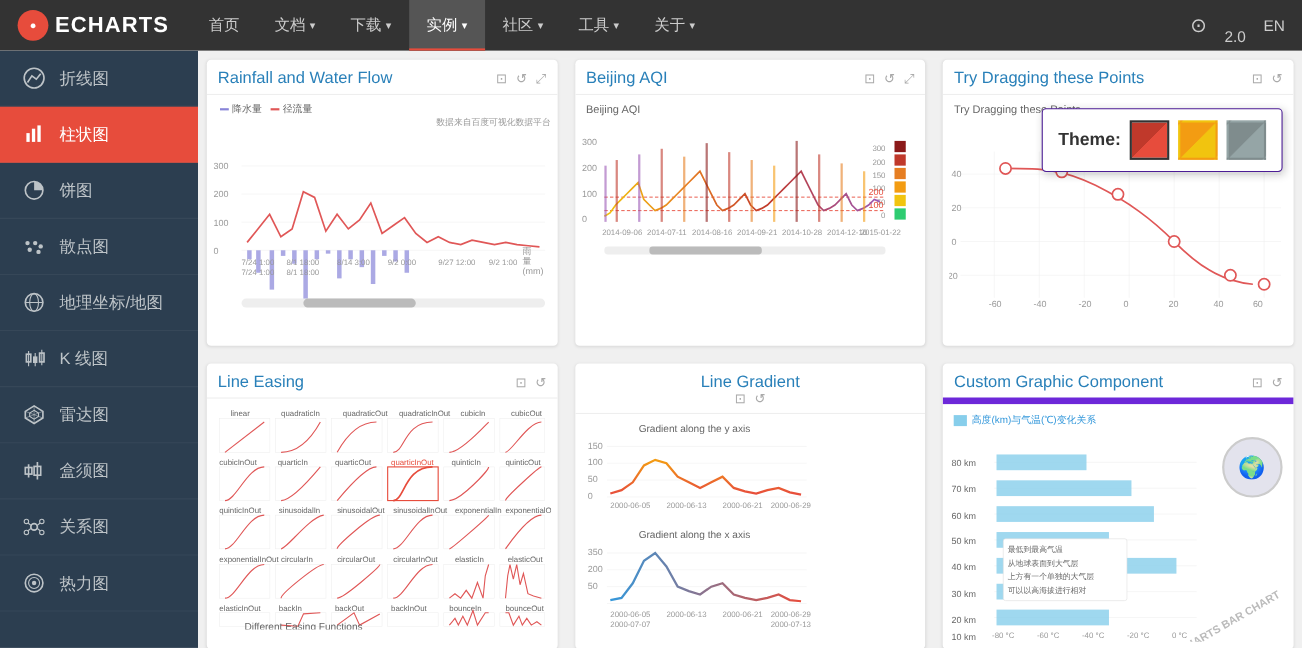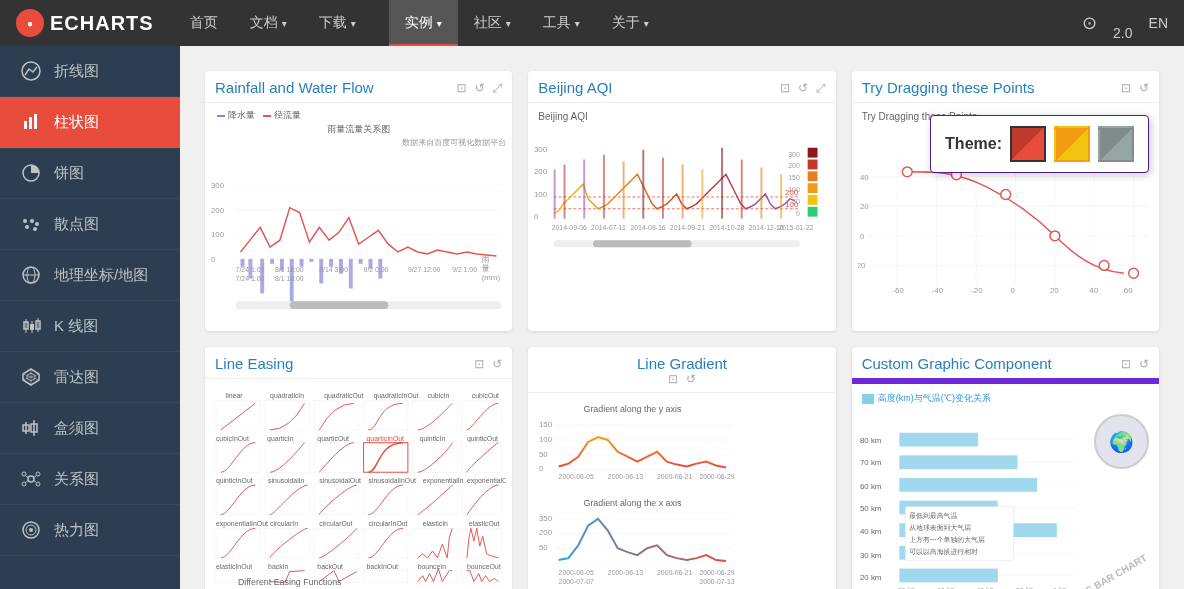--- a/index.html
+++ b/index.html
@@ -32,21 +32,21 @@
       color: white; font-size: 20px; font-weight: bold; letter-spacing: 1px;
     }
     .nav-items {
       display: flex; align-items: center; flex: 1; gap: 0;
     }
     .nav-item {
       color: #ccc; padding: 0 16px; height: 46px; display: flex; align-items: center;
       font-size: 14px; cursor: pointer; position: relative;
     }
     .nav-item.active {
-      background: #555; color: white; margin-left: 17px;
+      background: #555; color: white;
     }
     .nav-item.active::after {
       content: '';
       position: absolute; bottom: 0; left: 0; right: 0; height: 2px; background: #e74c3c;
     }
     .nav-item .arrow { font-size: 10px; margin-left: 4px; }
     .nav-right {
       display: flex; align-items: center; gap: 16px; color: #ccc; font-size: 14px;
     }
     .nav-right .github-icon { font-size: 18px; }
@@ -66,21 +66,21 @@
     .sidebar-item {
       display: flex; align-items: center; gap: 12px;
       padding: 14px 20px; color: #bdc3c7; font-size: 15px;
       cursor: pointer; border-bottom: 1px solid rgba(255,255,255,0.05);
     }
     .sidebar-item.active { background: #e74c3c; color: white; }
     .sidebar-icon { width: 22px; height: 22px; flex-shrink: 0; }
 
     
     .content-area {
-      flex: 1; overflow-y: auto; padding: 25px;
+      flex: 1; overflow-y: auto; padding: 8px;
       background: #f0f0f0;
       display: grid;
       grid-template-columns: repeat(3, 1fr);
       grid-template-rows: auto auto;
       gap: 16px;
       align-content: start;
     }
 
     
     .chart-card {
@@ -286,21 +286,20 @@
         <div class="legend">
           <div class="legend-item">
             <div class="legend-dot" style="background:#8884d8;"></div>
               <span style="font-size:9px;">降水量</span>
           </div>
           <div class="legend-item">
             <div class="legend-dot" style="background:#e05757;"></div>
               <span style="font-size:9px;">径流量</span>
           </div>
         </div>
-        <div style="text-align:center;font-size:9px;color:#666;margin:1px 0;">雨量流量关系图</div>
         <div style="font-size:8px;color:#999;text-align:right;margin-bottom:2px;">数据来自百度可视化数据平台</div>
         <svg class="chart-svg" viewBox="0 0 300 160">
 
           <text x="0" y="15" font-size="8" fill="#999">300</text>
           <text x="0" y="40" font-size="8" fill="#999">200</text>
           <text x="0" y="65" font-size="8" fill="#999">100</text>
           <text x="0" y="90" font-size="8" fill="#999">0</text>
 
           <line x1="25" y1="12" x2="295" y2="12" stroke="#eee" stroke-width="0.5"></line>
           <line x1="25" y1="37" x2="295" y2="37" stroke="#eee" stroke-width="0.5"></line>

